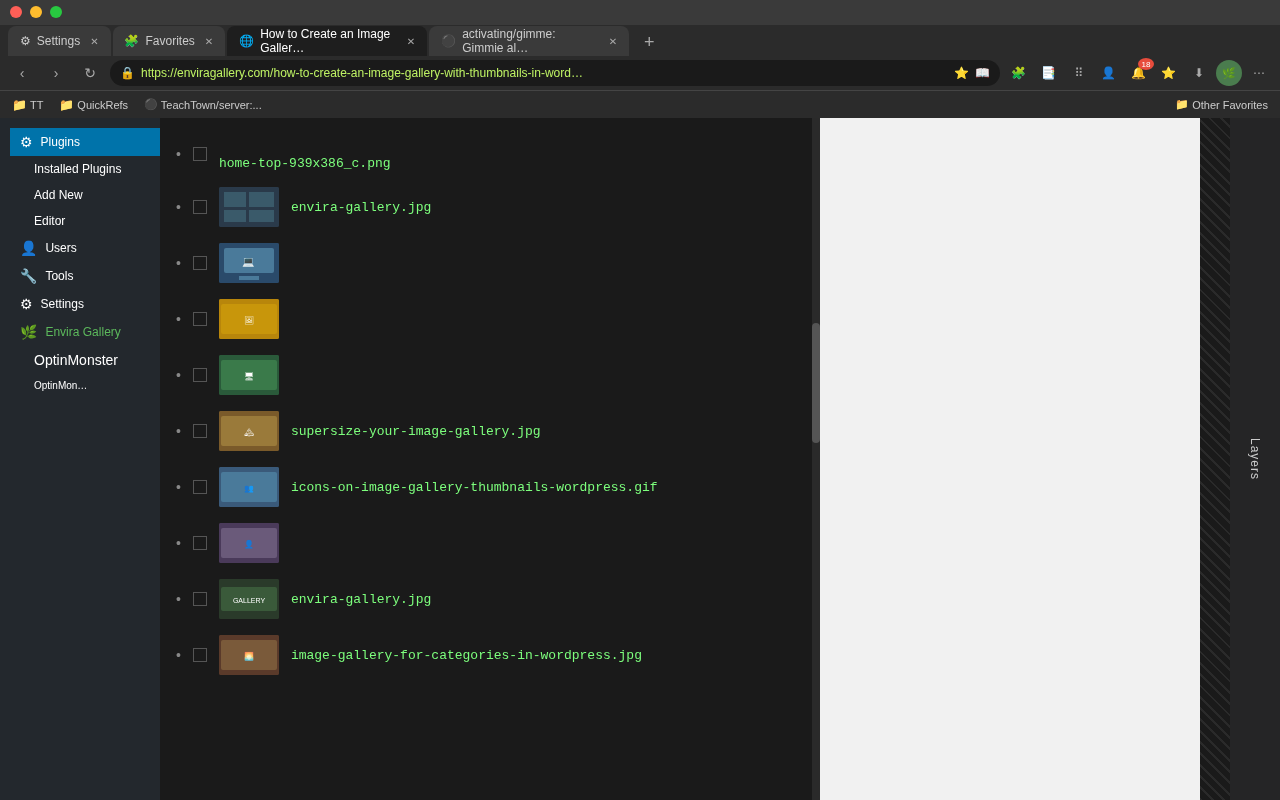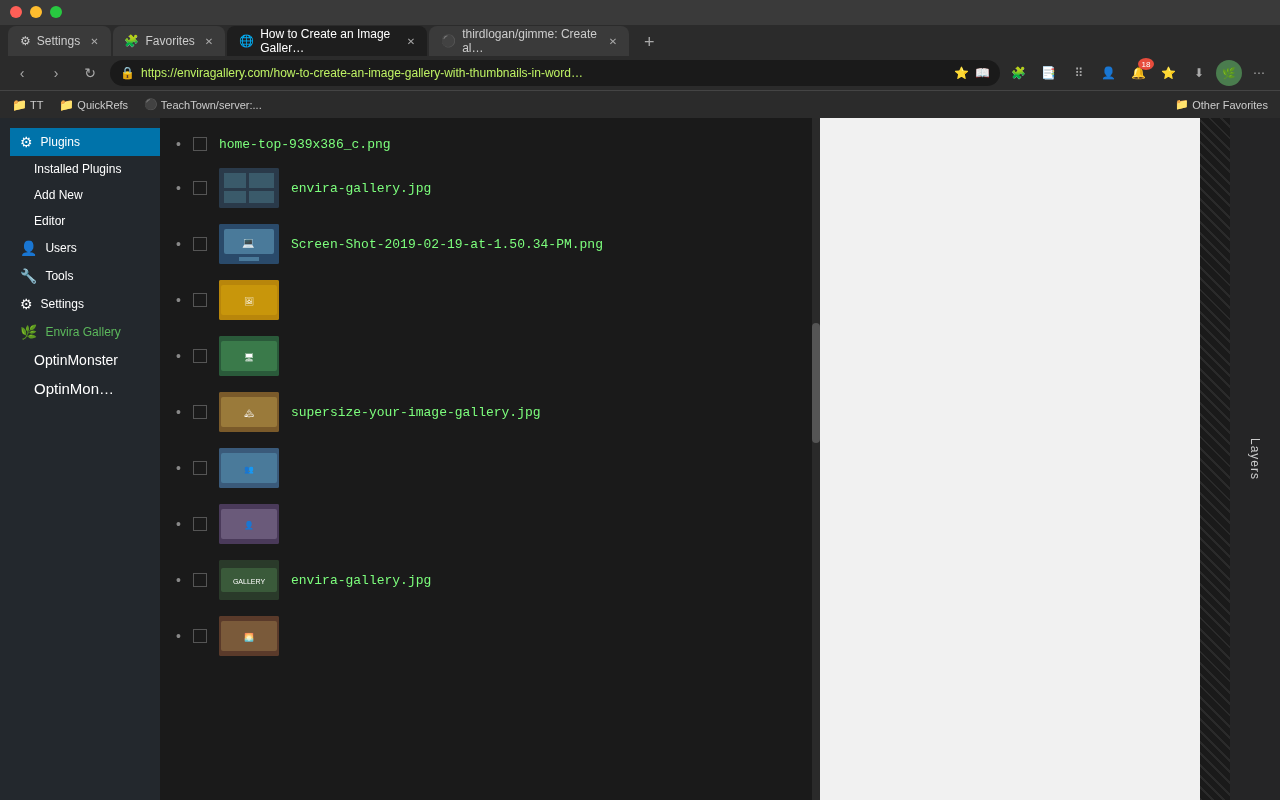--- a/index.html
+++ b/index.html
@@ -163,21 +163,21 @@
     .file-bullet { color: #888; font-size: 14px; }
     .file-thumb {
       width: 60px; height: 40px; flex-shrink: 0; overflow: hidden; border-radius: 2px;
       background: #333;
     }
     .file-name {
       font-family: 'Courier New', monospace;
       font-size: 13px;
       color: #7dff7d;
     }
-    .file-name.no-thumb { color: #7dff7d; }
+    .file-name.no-thumb { color: #7dff7d; margin-top: 20px; }
 
     
     .thumb-gallery { background: #2a3a4a; }
     .thumb-screen { background: #2a4a6a; display: flex; align-items: center; justify-content: center; }
     .thumb-img-gallery { background: #b8860b; }
     .thumb-enable { background: #2a5a3a; }
     .thumb-supersize { background: #7a5a2a; }
     .thumb-icons { background: #3a5a7a; }
     .thumb-carousel { background: #4a3a5a; }
     .thumb-gallery2 { background: #2a3a2a; }
@@ -321,21 +321,21 @@
         <span>Favorites</span>
         <span class="tab-close">✕</span>
       </div>
       <div class="tab active">
         <span>🌐</span>
         <span>How to Create an Image Galler…</span>
         <span class="tab-close">✕</span>
       </div>
       <div class="tab">
         <span>⚫</span>
-        <span>thirdlogan/gimme: Create al…</span>
+        <span>activating/gimme: Gimmie al…</span>
         <span class="tab-close">✕</span>
       </div>
       <div class="new-tab-btn">+</div>
     </div>
 
     <div class="nav-bar">
       <div class="nav-btn">‹</div>
       <div class="nav-btn">›</div>
       <div class="nav-btn">↻</div>
       <div class="address-bar">
@@ -414,21 +414,21 @@
           <span class="menu-icon">⚙</span>
           <span>Settings</span>
         </div>
         <div class="wp-menu-item" style="color:#5cb85c">
           <span class="menu-icon">🌿</span>
           <span>Envira Gallery</span>
         </div>
         <div class="wp-menu-item" style="padding-left:24px;font-size:14px">
           <span>OptinMonster</span>
         </div>
-        <div class="wp-menu-item" style="padding-left:24px;font-size:15px">
+        <div class="wp-menu-item" style="padding-left:24px;font-size:10px">
           <span>OptinMon…</span>
         </div>
       </div>
     </div>
 
     <div class="wp-content">
       <div class="wp-page-content">
         <p style="color:#2271b1;text-decoration:underline;font-size:13px">
           <span>your license</span>.
         </p>
@@ -477,21 +477,20 @@
           <span class="file-bullet">•</span>
           <div class="file-checkbox"></div>
           <div class="file-thumb thumb-screen">
             <svg width="60" height="40" viewBox="0 0 60 40">
                 <rect width="60" height="40" fill="#2a4a6a"></rect>
                 <rect x="5" y="5" width="50" height="25" fill="#4a7a9a" rx="2"></rect>
                 <rect x="20" y="33" width="20" height="4" fill="#4a7a9a"></rect>
                 <text x="30" y="22" text-anchor="middle" fill="white" font-size="10">💻</text>
               </svg>
           </div>
-          <span class="file-name">Screen-Shot-2019-02-19-at-1.50.34-PM.png</span>
         </div>
 
         <div class="file-item">
           <span class="file-bullet">•</span>
           <div class="file-checkbox"></div>
           <div class="file-thumb thumb-img-gallery">
             <svg width="60" height="40" viewBox="0 0 60 40">
                 <rect width="60" height="40" fill="#b8860b"></rect>
                 <rect x="2" y="5" width="56" height="30" fill="#c8960b" rx="2"></rect>
                 <text x="30" y="24" text-anchor="middle" fill="white" font-size="8">🖼</text>
@@ -527,20 +526,21 @@
         <div class="file-item">
           <span class="file-bullet">•</span>
           <div class="file-checkbox"></div>
           <div class="file-thumb thumb-icons">
             <svg width="60" height="40" viewBox="0 0 60 40">
                 <rect width="60" height="40" fill="#3a5a7a"></rect>
                 <rect x="2" y="5" width="56" height="30" fill="#4a7a9a" rx="2"></rect>
                 <text x="30" y="24" text-anchor="middle" fill="white" font-size="8">👥</text>
               </svg>
           </div>
+          <span class="file-name">icons-on-image-gallery-thumbnails-wordpress.gif</span>
         </div>
 
         <div class="file-item">
           <span class="file-bullet">•</span>
           <div class="file-checkbox"></div>
           <div class="file-thumb thumb-carousel">
             <svg width="60" height="40" viewBox="0 0 60 40">
                 <rect width="60" height="40" fill="#4a3a5a"></rect>
                 <rect x="2" y="5" width="56" height="30" fill="#6a5a7a" rx="2"></rect>
                 <text x="30" y="24" text-anchor="middle" fill="white" font-size="8">👤</text>
@@ -564,20 +564,21 @@
         <div class="file-item">
           <span class="file-bullet">•</span>
           <div class="file-checkbox"></div>
           <div class="file-thumb thumb-categories">
             <svg width="60" height="40" viewBox="0 0 60 40">
                 <rect width="60" height="40" fill="#5a3a2a"></rect>
                 <rect x="2" y="5" width="56" height="30" fill="#7a5a3a" rx="2"></rect>
                 <text x="30" y="24" text-anchor="middle" fill="white" font-size="8">🌅</text>
               </svg>
           </div>
+          <span class="file-name">image-gallery-for-categories-in-wordpress.jpg</span>
         </div>
 
       </div>
 
       <div class="scrollbar-track">
         <div class="scrollbar-thumb"></div>
       </div>
     </div>
 
     <div class="deco-panel">

